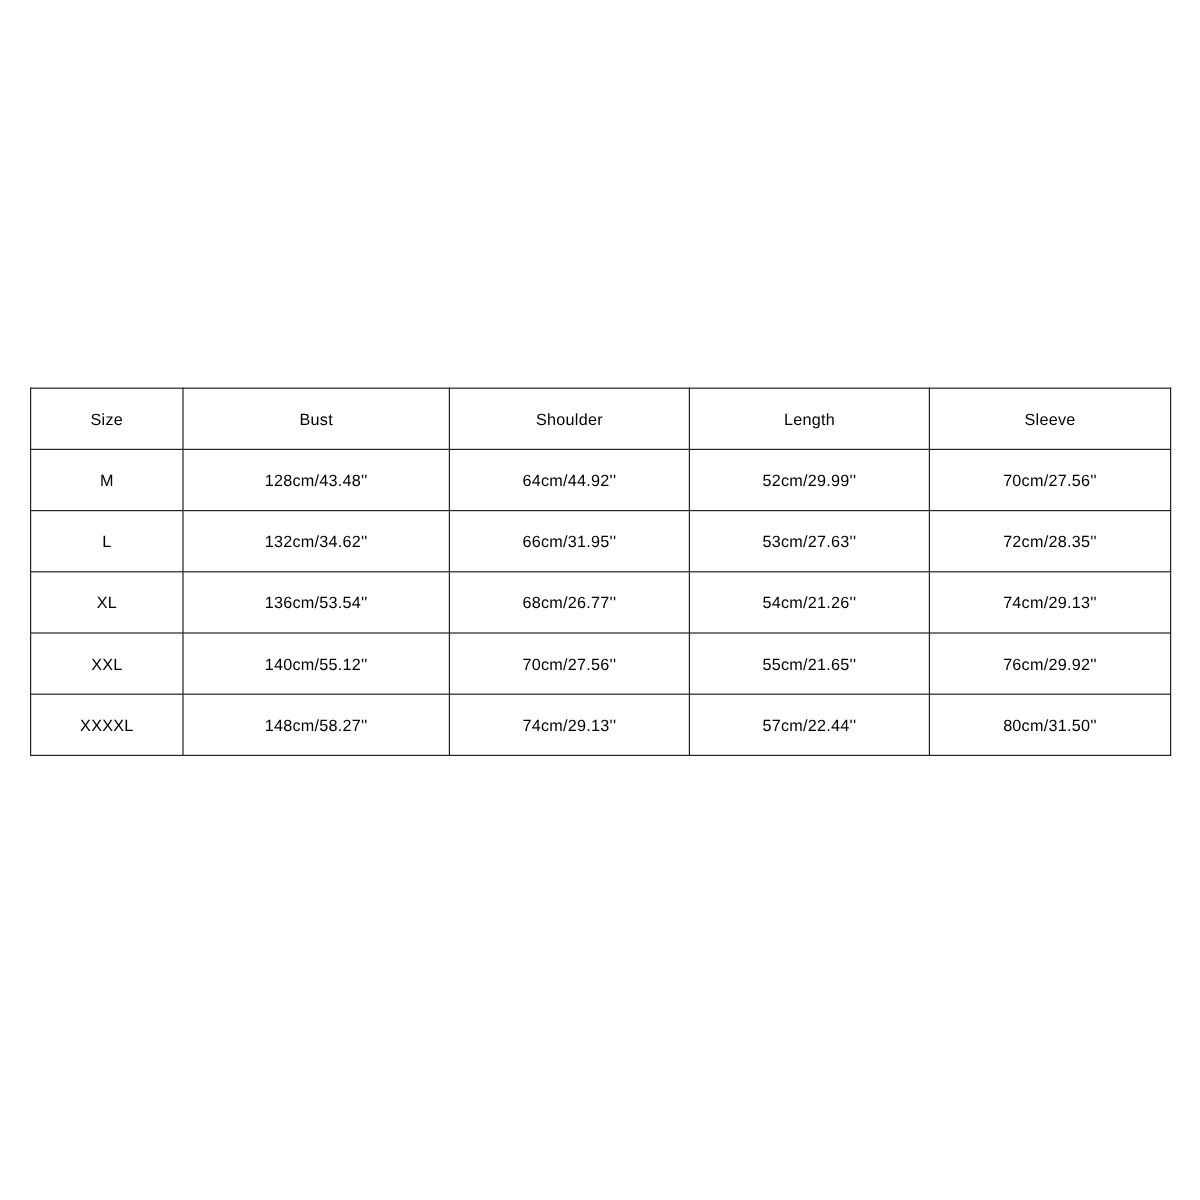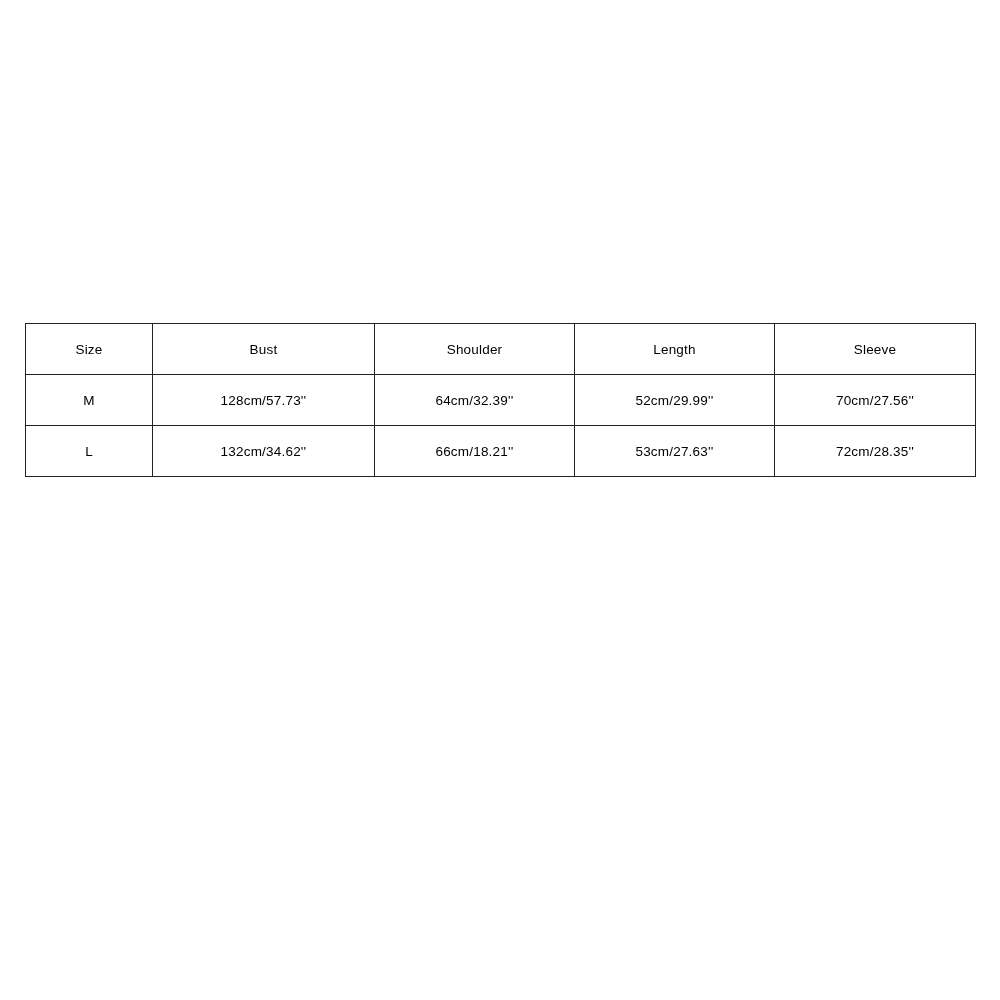--- a/index.html
+++ b/index.html
@@ -64,27 +64,48 @@
         <td>Size</td>
         <td>Bust</td>
         <td>Shoulder</td>
         <td>Length</td>
         <td>Sleeve</td>
       </tr>
     </thead>
     <tbody>
       <tr>
         <td>M</td>
-        <td>128cm/57.73''</td>
-        <td>64cm/32.39''</td>
+        <td>128cm/43.48''</td>
+        <td>64cm/44.92''</td>
         <td>52cm/29.99''</td>
         <td>70cm/27.56''</td>
       </tr>
       <tr>
         <td>L</td>
         <td>132cm/34.62''</td>
-        <td>66cm/18.21''</td>
+        <td>66cm/31.95''</td>
         <td>53cm/27.63''</td>
         <td>72cm/28.35''</td>
+      </tr>
+      <tr>
+        <td>XL</td>
+        <td>136cm/53.54''</td>
+        <td>68cm/26.77''</td>
+        <td>54cm/21.26''</td>
+        <td>74cm/29.13''</td>
+      </tr>
+      <tr>
+        <td>XXL</td>
+        <td>140cm/55.12''</td>
+        <td>70cm/27.56''</td>
+        <td>55cm/21.65''</td>
+        <td>76cm/29.92''</td>
+      </tr>
+      <tr>
+        <td>XXXXL</td>
+        <td>148cm/58.27''</td>
+        <td>74cm/29.13''</td>
+        <td>57cm/22.44''</td>
+        <td>80cm/31.50''</td>
       </tr>
     </tbody>
   </table>
 </div>
 
 </body></html>

